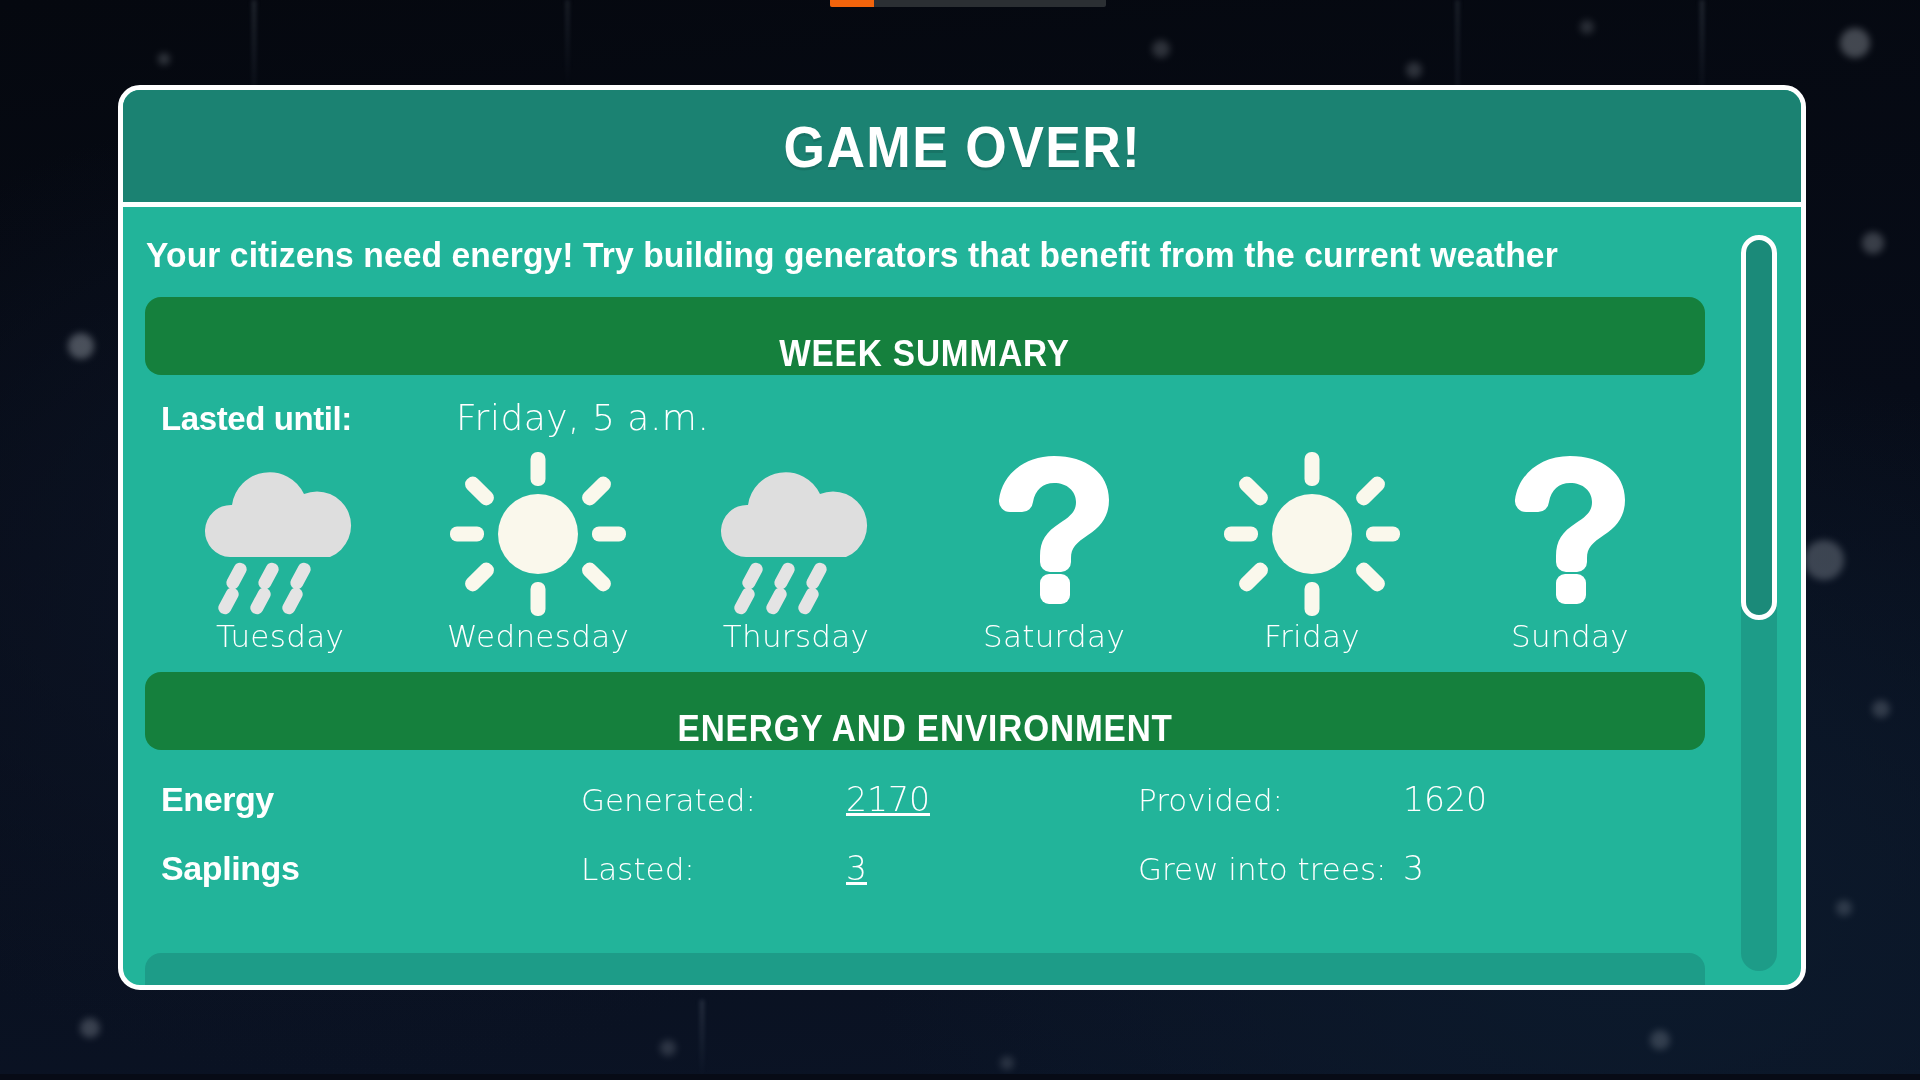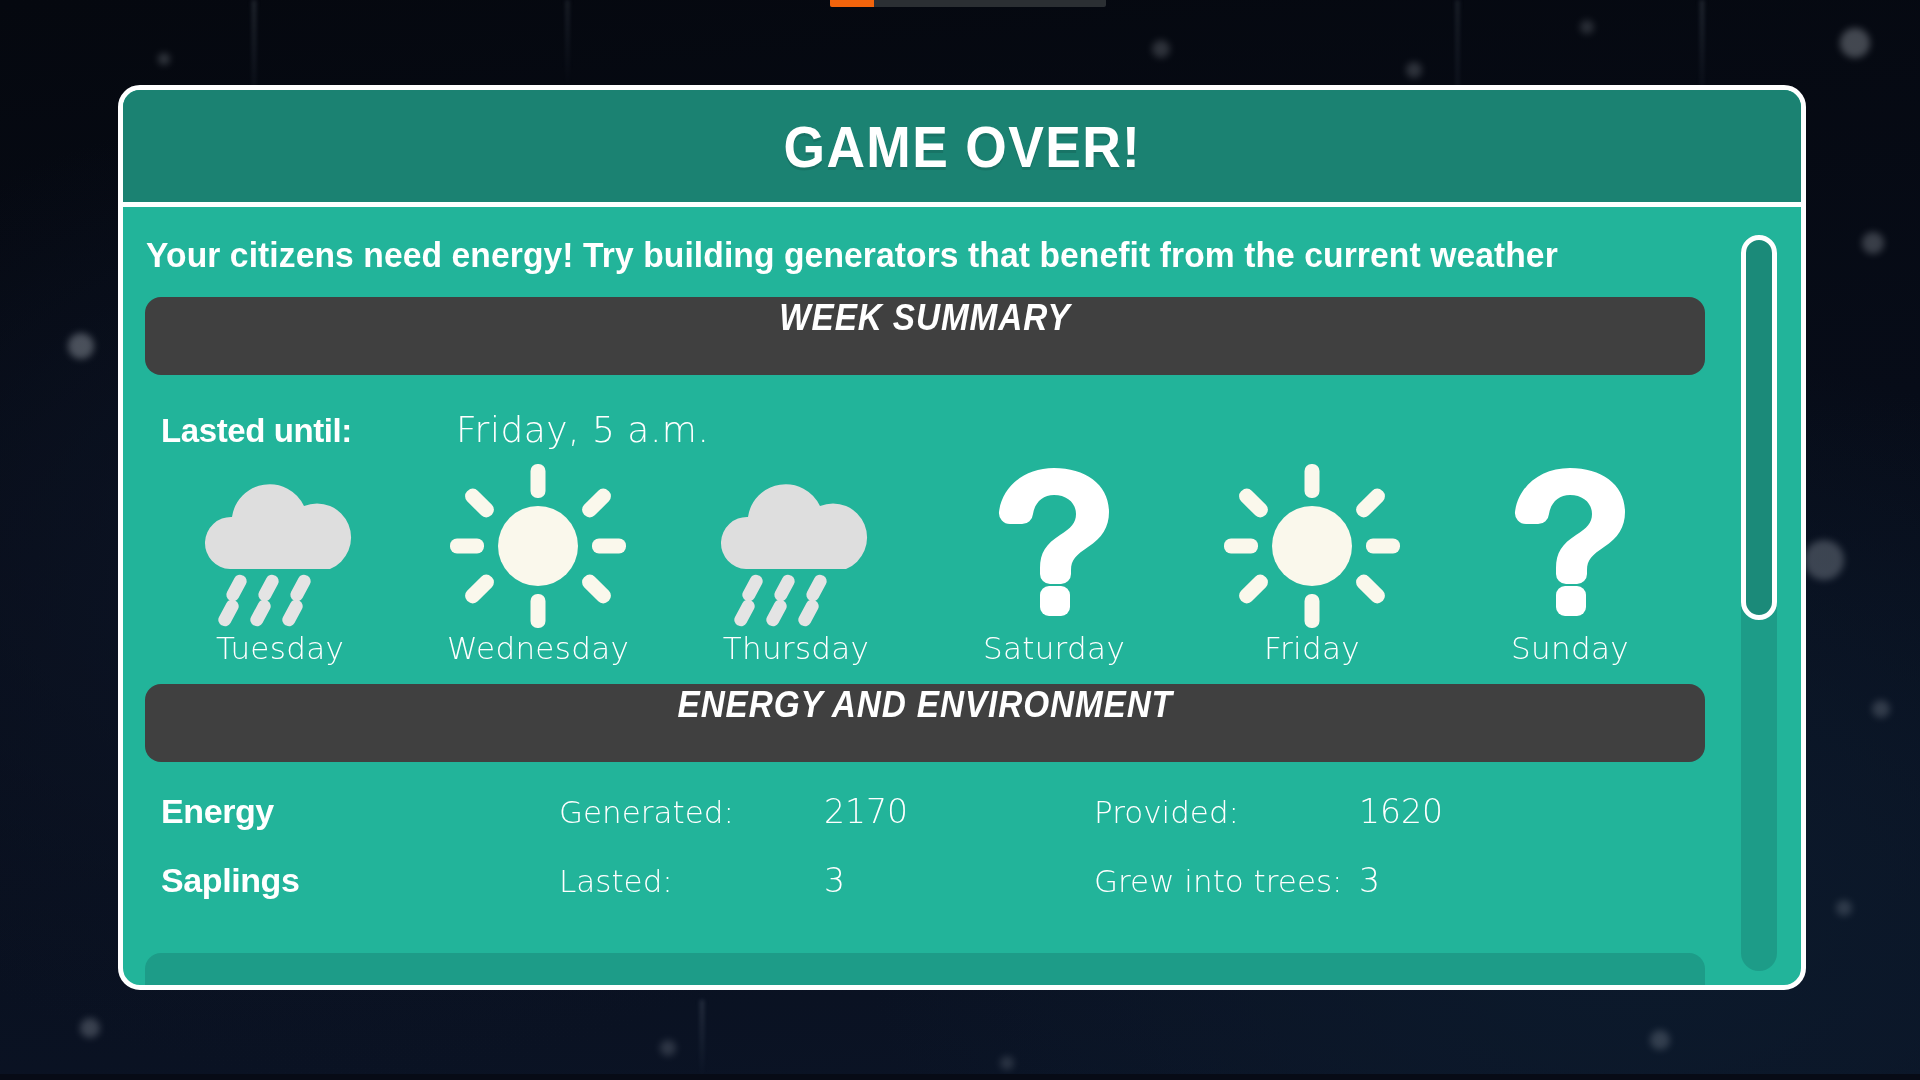--- a/index.html
+++ b/index.html
@@ -111,41 +111,40 @@
     transform: scaleX(0.96);
     transform-origin: left center;
     margin: 0 0 0 1px;
     white-space: nowrap;
   }
 
   
   .section-bar {
     margin-top: 22px;
     height: 78px;
-    background: #404040;
+    background: #15803d;
     border-radius: 16px;
     display: flex;
-    align-items: flex-start;
+    align-items: flex-end;
     justify-content: center;
-    font-style: italic;
   }
   .section-bar .label {
     color: #FFFFFF;
     font-family: "Liberation Sans Narrow", "Liberation Sans", sans-serif;
     font-weight: 700;
     font-size: 37px;
     letter-spacing: 1px;
     transform: scaleX(0.9);
   }
 
   
   #lasted-row {
     display: flex;
     align-items: baseline;
-    margin-top: 34px;
+    margin-top: 22px;
     padding-left: 16px;
   }
   #lasted-label {
     color: #FFFFFF;
     font-family: "Liberation Sans", sans-serif;
     font-weight: 700;
     font-size: 33px;
     letter-spacing: -0.4px;
     width: 295px;
   }
@@ -196,29 +195,30 @@
     font-family: "Liberation Sans", sans-serif;
     font-weight: 700;
     font-size: 34px;
     letter-spacing: -0.4px;
   }
   .stat-key {
     color: #FFFFFF;
     font-family: "DejaVu Sans", sans-serif;
     font-weight: 300;
     font-size: 31px;
+    margin-left: 22px;
   }
   .stat-val {
     color: #FFFFFF;
     font-family: "DejaVu Sans", sans-serif;
     font-weight: 300;
     font-size: 33px;
   }
   .k1 { width: 265px; }
-  .v1 { width: 270px; }
+  .v1 { width: 270px; text-decoration: underline; }
   .k2 { width: 265px; }
   .v2 { width: 200px; }
 
   
   #clipped-bar {
     position: absolute;
     left: 22px;
     right: 96px;
     bottom: -46px;
     height: 78px;

